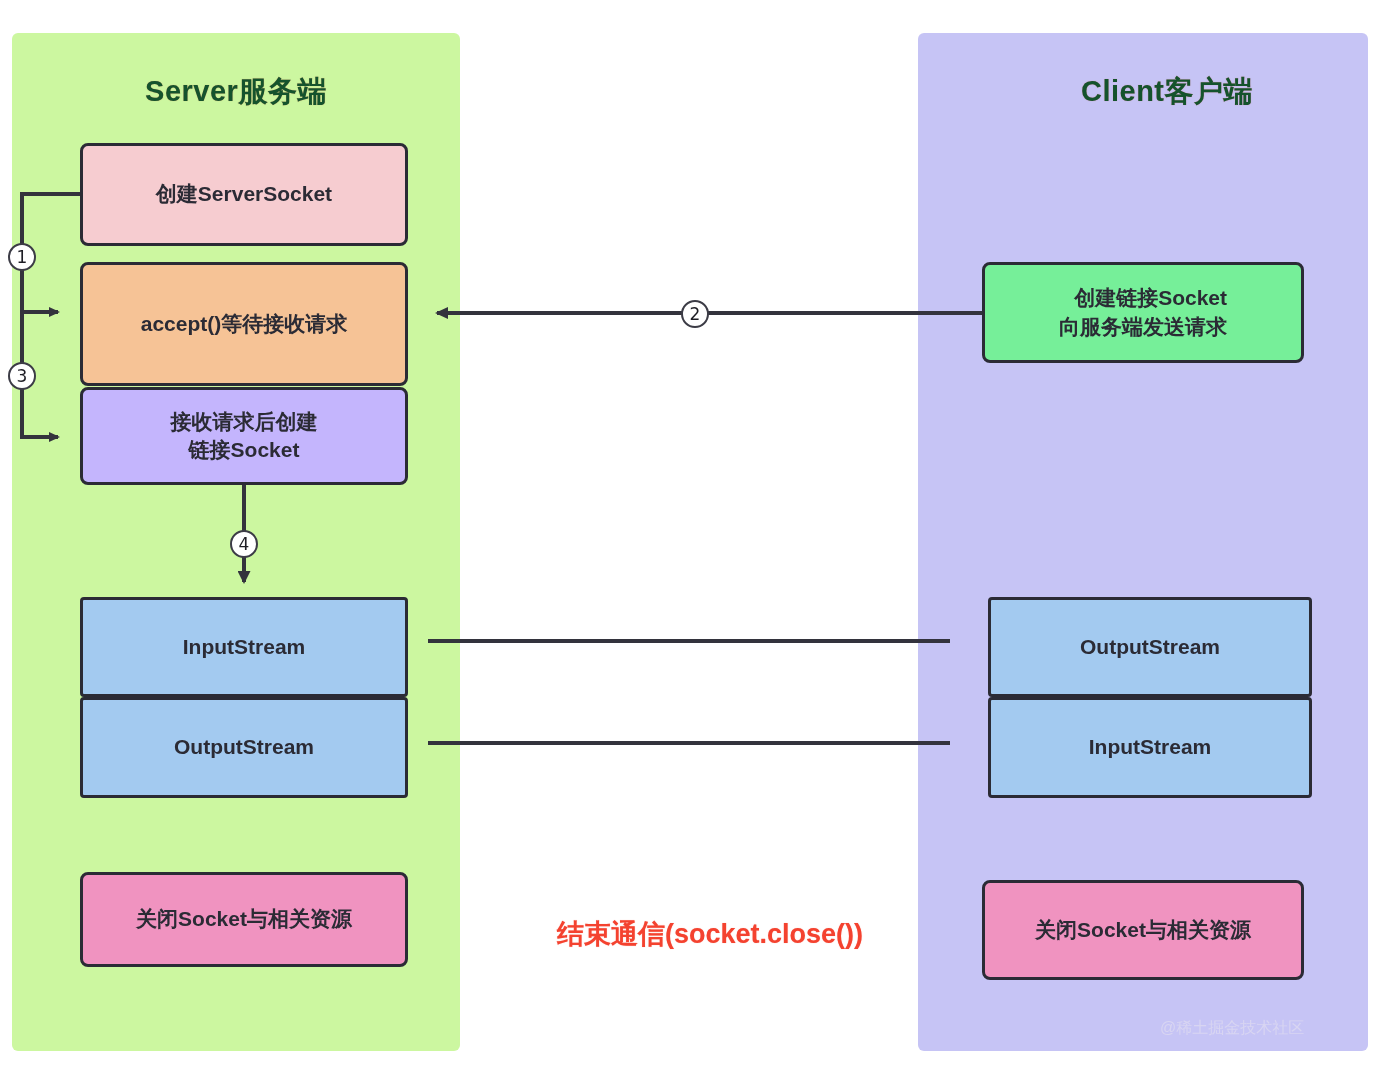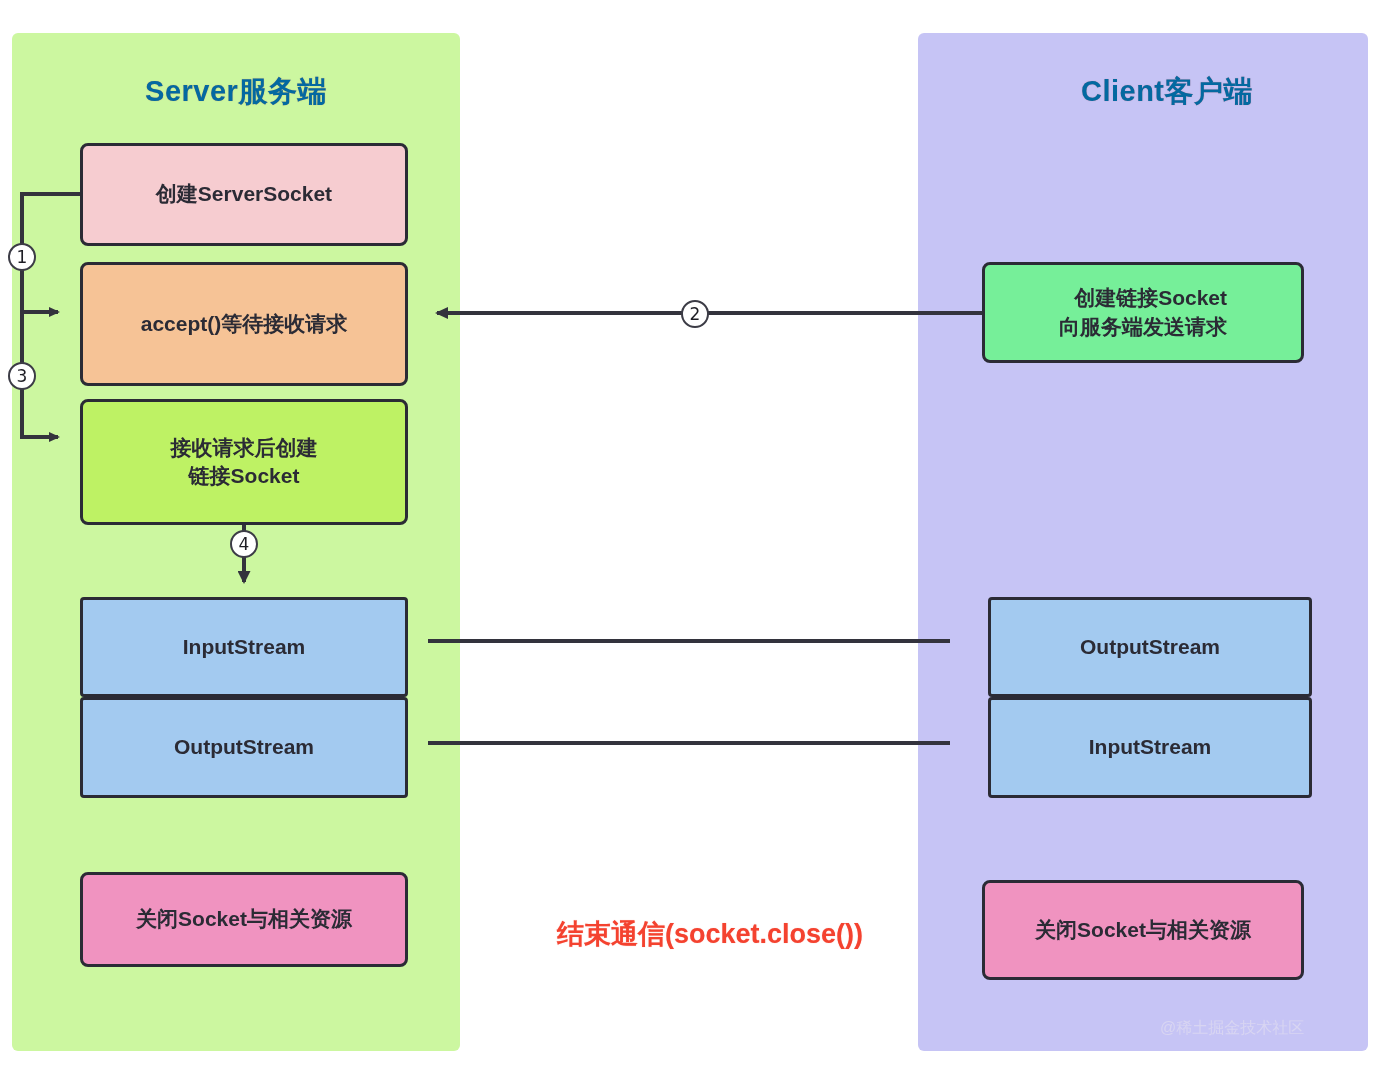--- a/index.html
+++ b/index.html
@@ -33,21 +33,21 @@
   }
   #panel-client {
     left: 918px;
     top: 33px;
     width: 450px;
     height: 1018px;
     background: #c6c4f5;
   }
   .panel-title {
     position: absolute;
-    color: #0369a1;
+    color: #14532d;
     font-weight: bold;
     font-size: 29px;
     letter-spacing: 0.5px;
     white-space: nowrap;
     text-shadow: 0 0 1px rgba(244,66,47,0.45);
   }
   #title-server {
     left: 12px;
     top: 72px;
     width: 448px;
@@ -81,23 +81,22 @@
   
   #node-create-serversocket {
     left: 80px; top: 143px; width: 328px; height: 103px;
     background: #f6ccd0;
   }
   #node-accept {
     left: 80px; top: 262px; width: 328px; height: 124px;
     background: #f6c396;
   }
   #node-create-socket {
-    left: 80px; top: 387px; width: 328px; height: 126px;
-    background: #bef264;
-    margin-top: 12px;
+    left: 80px; top: 387px; width: 328px; height: 98px;
+    background: #c4b5fd;
   }
   #node-server-input {
     left: 80px; top: 597px; width: 328px; height: 100px;
     background: #a3caf0;
   }
   #node-server-output {
     left: 80px; top: 697px; width: 328px; height: 101px;
     background: #a3caf0;
   }
   #node-server-close {

